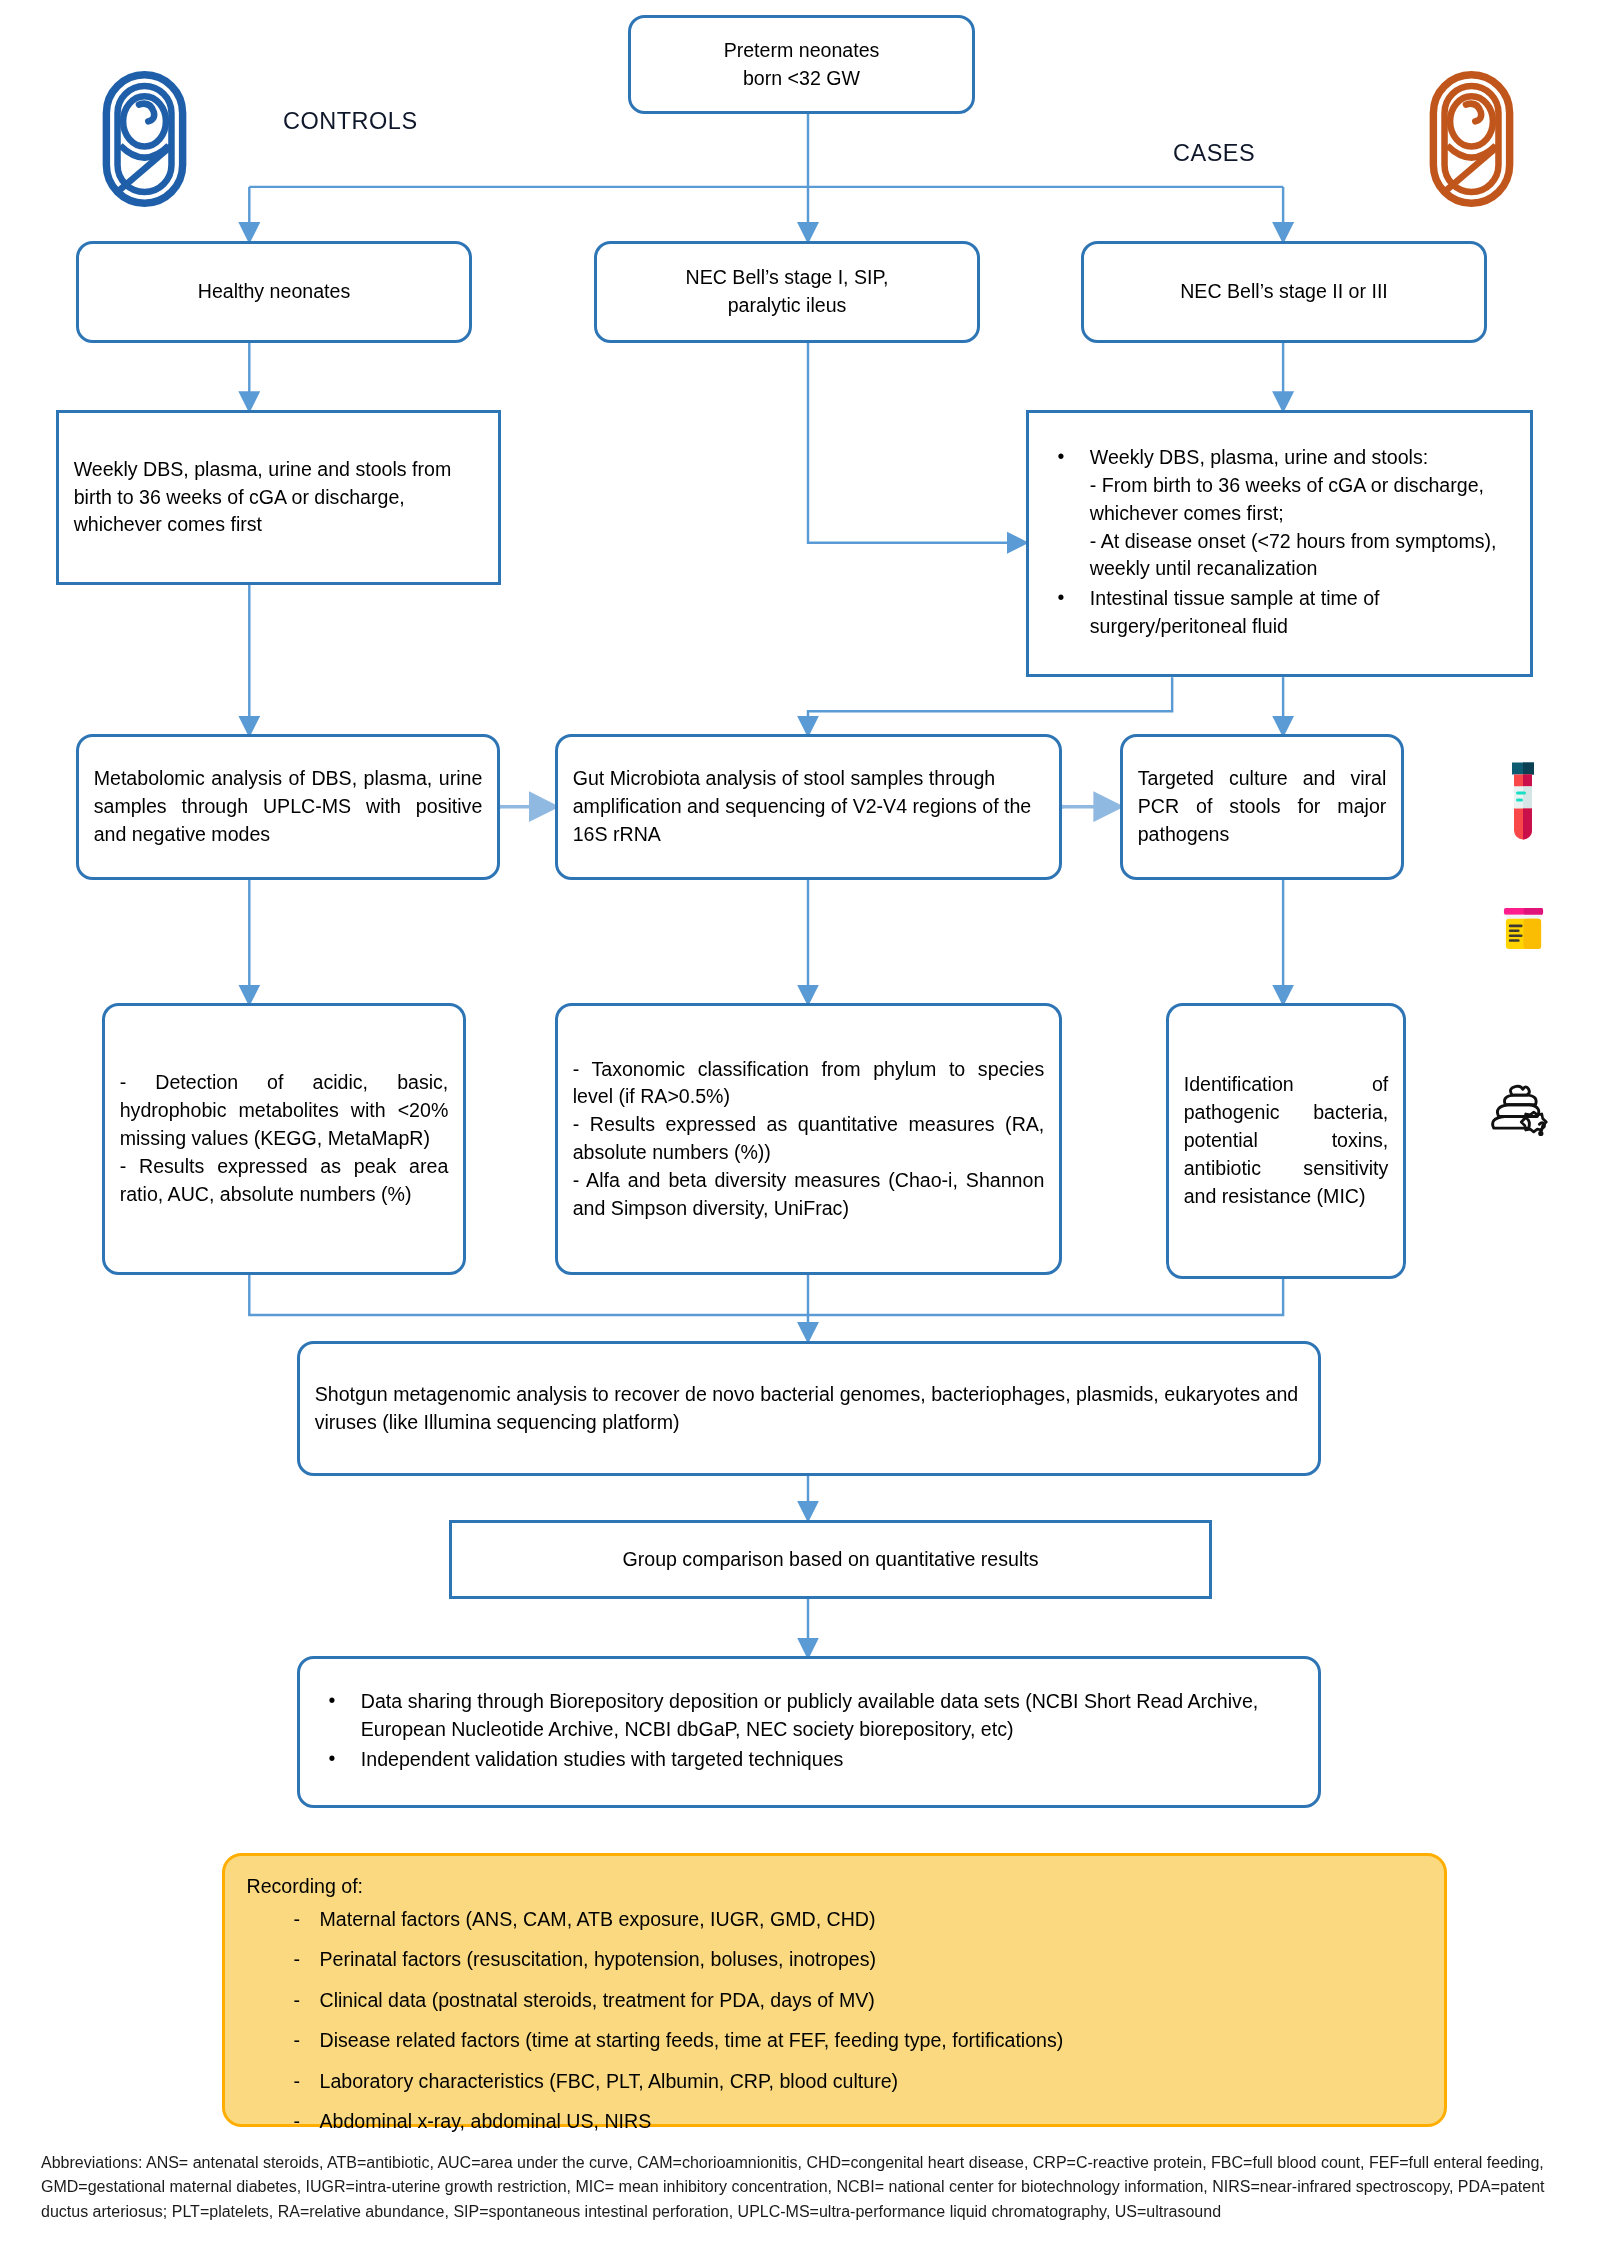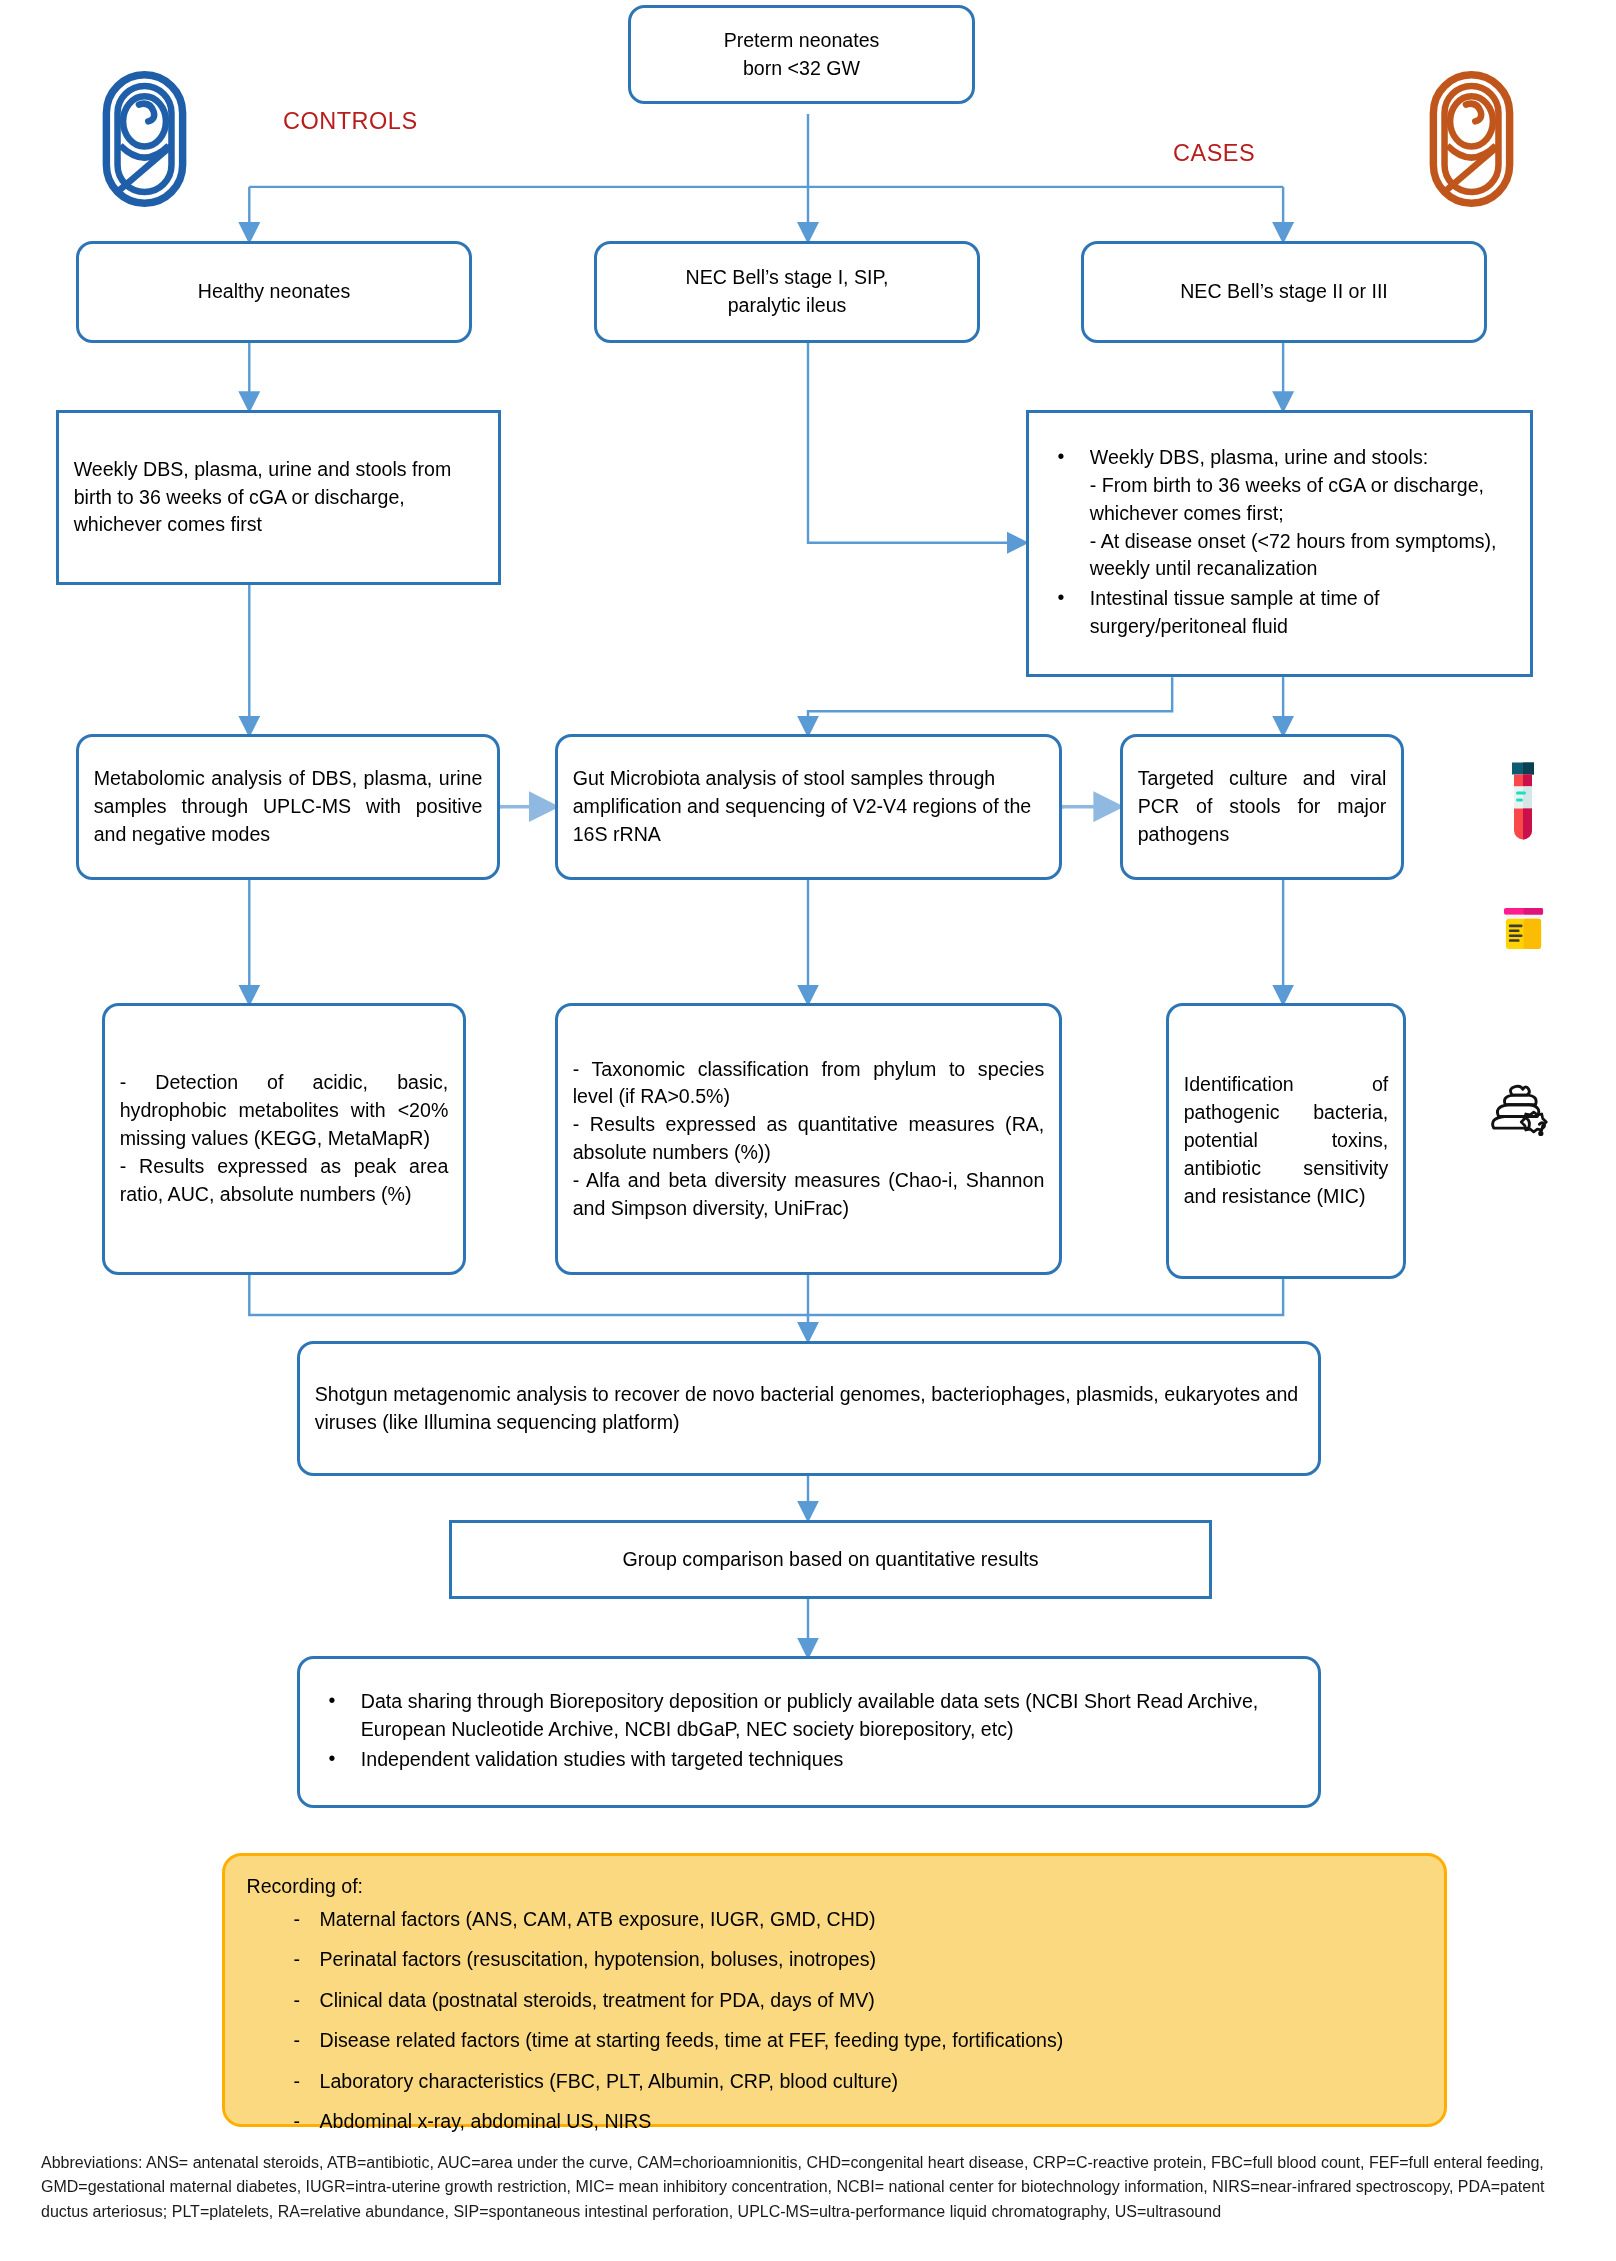--- a/index.html
+++ b/index.html
@@ -44,21 +44,21 @@
     color: #000;
   }
   .center .txt { text-align: center; }
   .just .txt { text-align: justify; text-align-last: left; }
   .pad { padding: 0 14.7px; }
 
   .grouplabel {
     position: absolute;
     font-size: 23.5px;
     letter-spacing: 0.5px;
-    color: #b91c1c;
+    color: #0f172a;
     z-index: 4;
   }
 
   ul.bul {
     margin: 4px;
     padding: 0 0 0 0;
     list-style: none;
   }
   ul.bul > li {
     position: relative;
@@ -201,21 +201,21 @@
       <rect x="9" y="6" width="82" height="138" rx="41" ry="41" fill="none" stroke="#C0561B" stroke-width="8"></rect>
       <rect x="21" y="18" width="58" height="114" rx="29" ry="29" fill="none" stroke="#C0561B" stroke-width="7"></rect>
       <ellipse cx="50" cy="56" rx="23" ry="27" fill="none" stroke="#C0561B" stroke-width="7"></ellipse>
       <path d="M44 38 q12 -4 16 8 q2 8 -6 10" fill="none" stroke="#C0561B" stroke-width="7" stroke-linecap="round"></path>
       <path d="M24 82 q26 26 52 0" fill="none" stroke="#C0561B" stroke-width="7"></path>
       <path d="M22 131 L78 83" fill="none" stroke="#C0561B" stroke-width="7"></path>
     </svg>
   </div>
   <div class="grouplabel" style="left:1173px; top:108px;margin-top:32px;">CASES</div>
 
-  <div class="node rounded center pad" style="left:628px; top:5px; width:347px; height:99px;">
+  <div class="node rounded center pad" style="left:628px; top:15px; width:347px; height:99px;">
     <div class="txt" style="white-space:pre-line;">Preterm neonates
 born &lt;32 GW</div>
   </div>
 
   <div class="node rounded center pad" style="left:76px; top:241px; width:396px; height:102px;">
     <div class="txt">Healthy neonates</div>
   </div>
 
   <div class="node rounded center pad" style="left:594px; top:241px; width:386px; height:102px;">
     <div class="txt" style="white-space:pre-line;">NEC Bell’s stage I, SIP,

